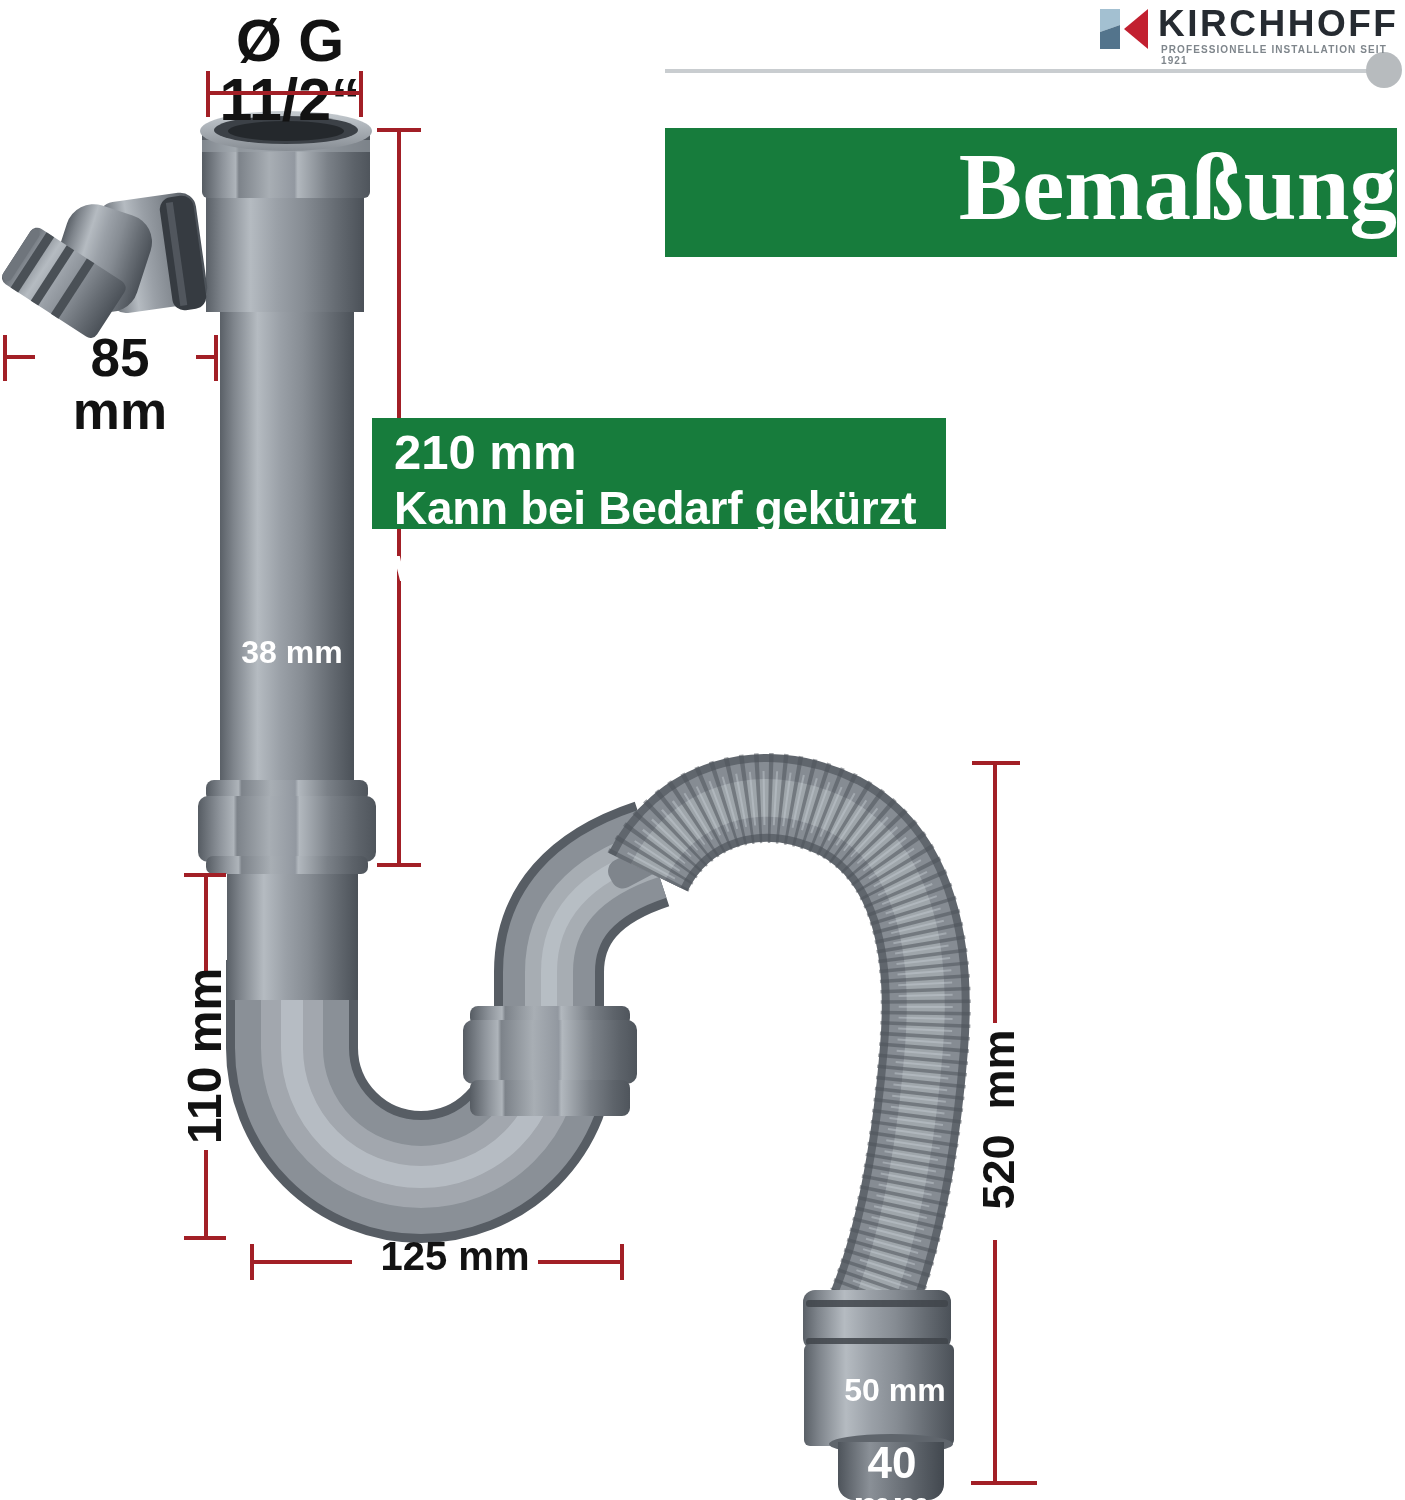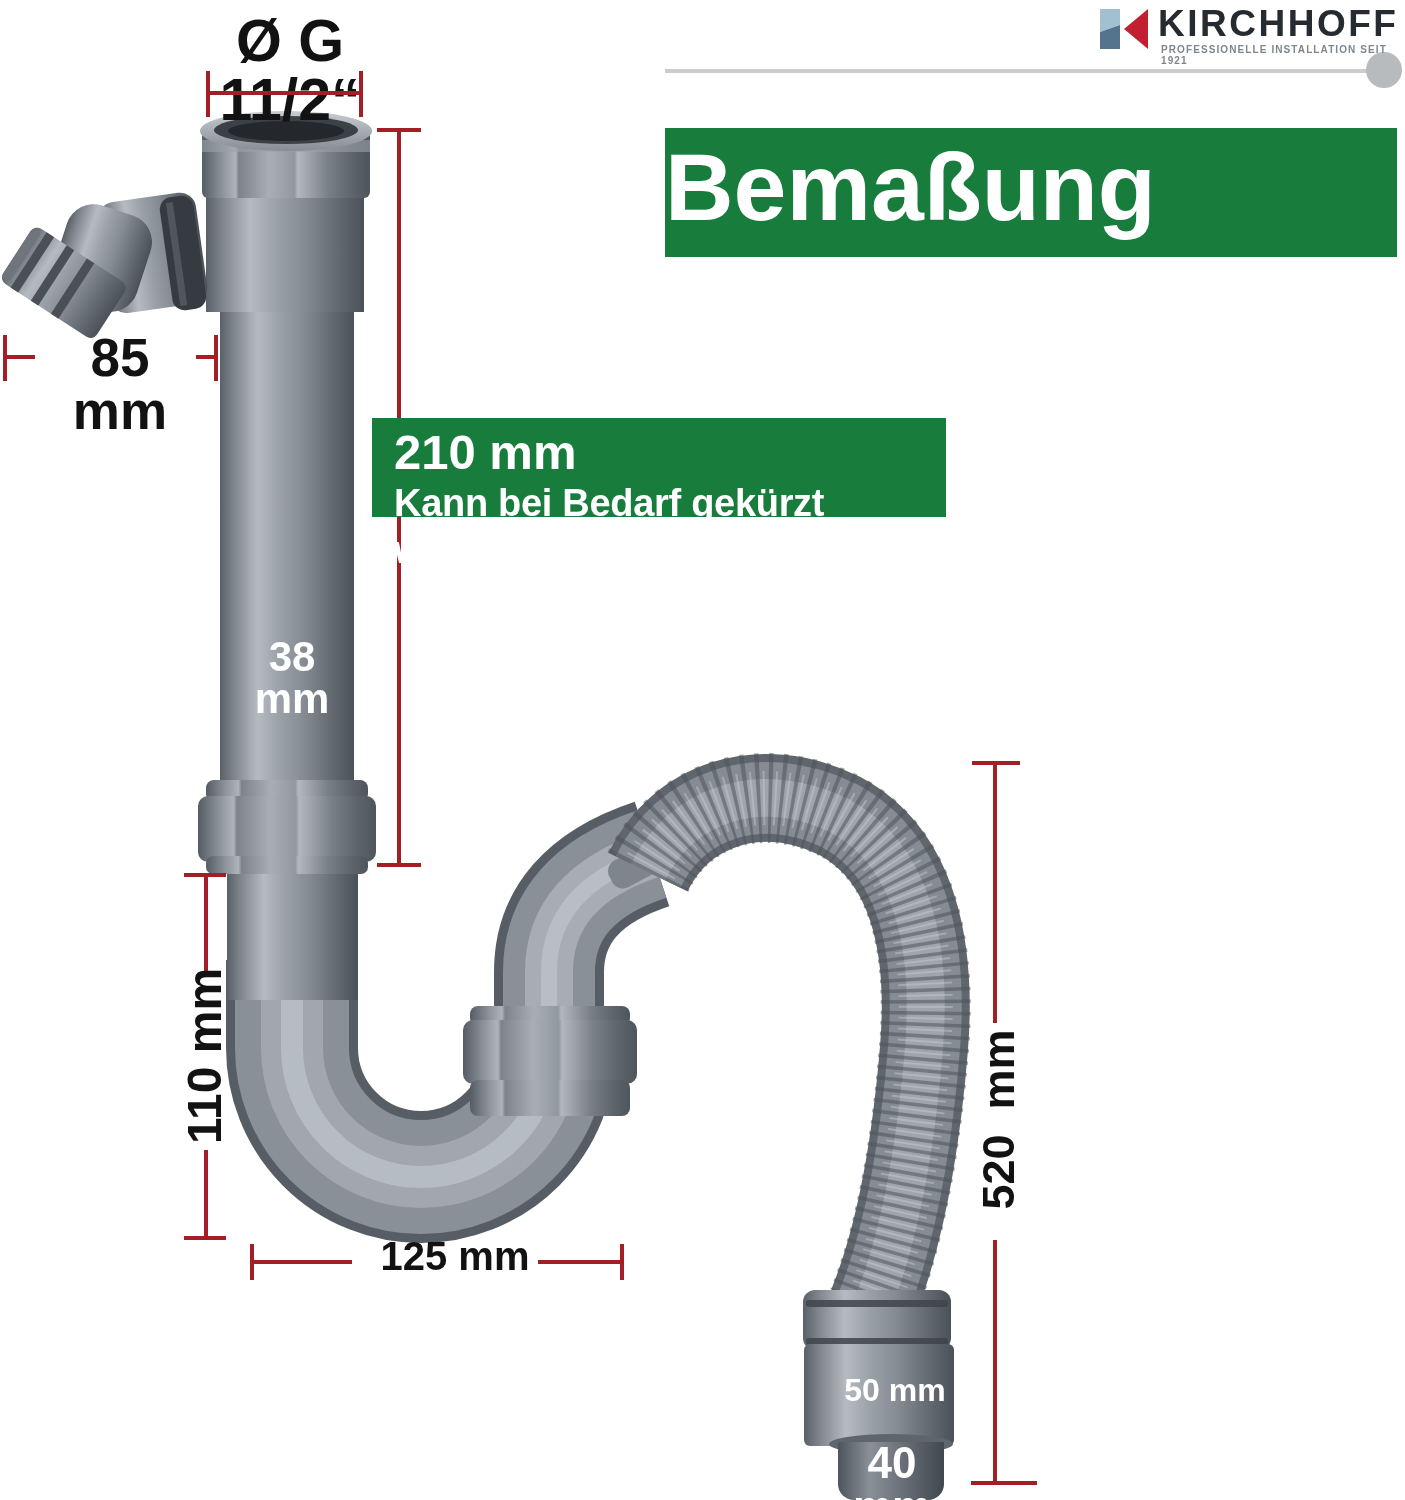--- a/index.html
+++ b/index.html
@@ -12,26 +12,26 @@
   .logo-mark{position:absolute;left:1098px;top:6px;width:52px;height:46px;z-index:7;}
   .brand{position:absolute;left:1158px;top:3px;font-size:37px;font-weight:bold;
          letter-spacing:2.5px;color:#262b31;z-index:7;}
   .tagline{position:absolute;left:1161px;top:44px;font-size:10px;font-weight:bold;
            letter-spacing:1.1px;color:#7f868c;z-index:7;}
   .divider{position:absolute;left:665px;top:69px;width:706px;height:4px;background:#c9cdd0;z-index:6;}
   .divider-dot{position:absolute;left:1366px;top:52px;width:36px;height:36px;border-radius:50%;
                background:#b7bbbe;z-index:6;}
   
   .title-banner{position:absolute;left:665px;top:128px;width:732px;height:129px;background:#177c3c;
-                display:flex;align-items:center;justify-content:flex-start;z-index:5;}
+                display:flex;align-items:center;justify-content:flex-end;z-index:5;font-family:Liberation Serif, serif;}
   .title-banner span{color:#ffffff;font-size:95px;font-weight:bold;line-height:1;padding-bottom:10px;}
-  .callout-banner{position:absolute;left:372px;top:418px;width:574px;height:99px;background:#177c3c;
+  .callout-banner{position:absolute;left:372px;top:418px;width:574px;height:111px;background:#177c3c;
                   color:#ffffff;padding:8px 10px 0 22px;z-index:5;}
   .callout-banner .l1{font-size:49px;font-weight:bold;line-height:1.1;}
-  .callout-banner .l2{font-size:38px;font-weight:bold;line-height:1.25;letter-spacing:-0.3px;}
+  .callout-banner .l2{font-size:46px;font-weight:bold;line-height:1.25;letter-spacing:-0.3px;}
   
   .red-h{position:absolute;height:4px;background:#a21f26;z-index:6;}
   .red-v{position:absolute;width:4px;background:#a21f26;z-index:6;}
   .red-v.behind{z-index:3;}
   .dim-label{position:absolute;font-weight:bold;color:#121212;text-align:center;z-index:6;line-height:1;}
   .rot{transform:rotate(-90deg);transform-origin:center;white-space:pre;}
   .pipe-label{position:absolute;color:#ffffff;font-weight:bold;text-align:center;z-index:2;line-height:1;}
   .art{position:absolute;left:0;top:0;z-index:1;}
 </style>
 </head>
@@ -177,21 +177,21 @@
   <div class="dim-label" style="left:40px;top:331px;width:160px;font-size:53px;">85 mm</div>
   <div class="red-v" style="left:3px;top:335px;height:46px;"></div>
   <div class="red-h" style="left:5px;top:355px;width:30px;"></div>
   <div class="red-h" style="left:196px;top:355px;width:22px;"></div>
   <div class="red-v" style="left:214px;top:335px;height:46px;"></div>
 
   <div class="red-h" style="left:377px;top:128px;width:44px;"></div>
   <div class="red-v behind" style="left:397px;top:130px;height:737px;"></div>
   <div class="red-h" style="left:377px;top:863px;width:44px;"></div>
 
-  <div class="pipe-label" style="left:229px;top:636px;width:126px;font-size:42px;">38 mm</div>
+  <div class="pipe-label" style="left:229px;top:636px;width:126px;font-size:32px;">38 mm</div>
 
   <div class="red-h" style="left:184px;top:873px;width:42px;"></div>
   <div class="red-v" style="left:204px;top:876px;height:100px;"></div>
   <div class="dim-label rot" style="left:122px;top:1037px;width:166px;font-size:48px;">110 mm</div>
   <div class="red-v" style="left:204px;top:1150px;height:88px;"></div>
   <div class="red-h" style="left:184px;top:1236px;width:42px;"></div>
 
   <div class="red-v" style="left:250px;top:1244px;height:36px;"></div>
   <div class="red-h" style="left:252px;top:1260px;width:100px;"></div>
   <div class="dim-label" style="left:365px;top:1236px;width:180px;font-size:40px;">125 mm</div>

